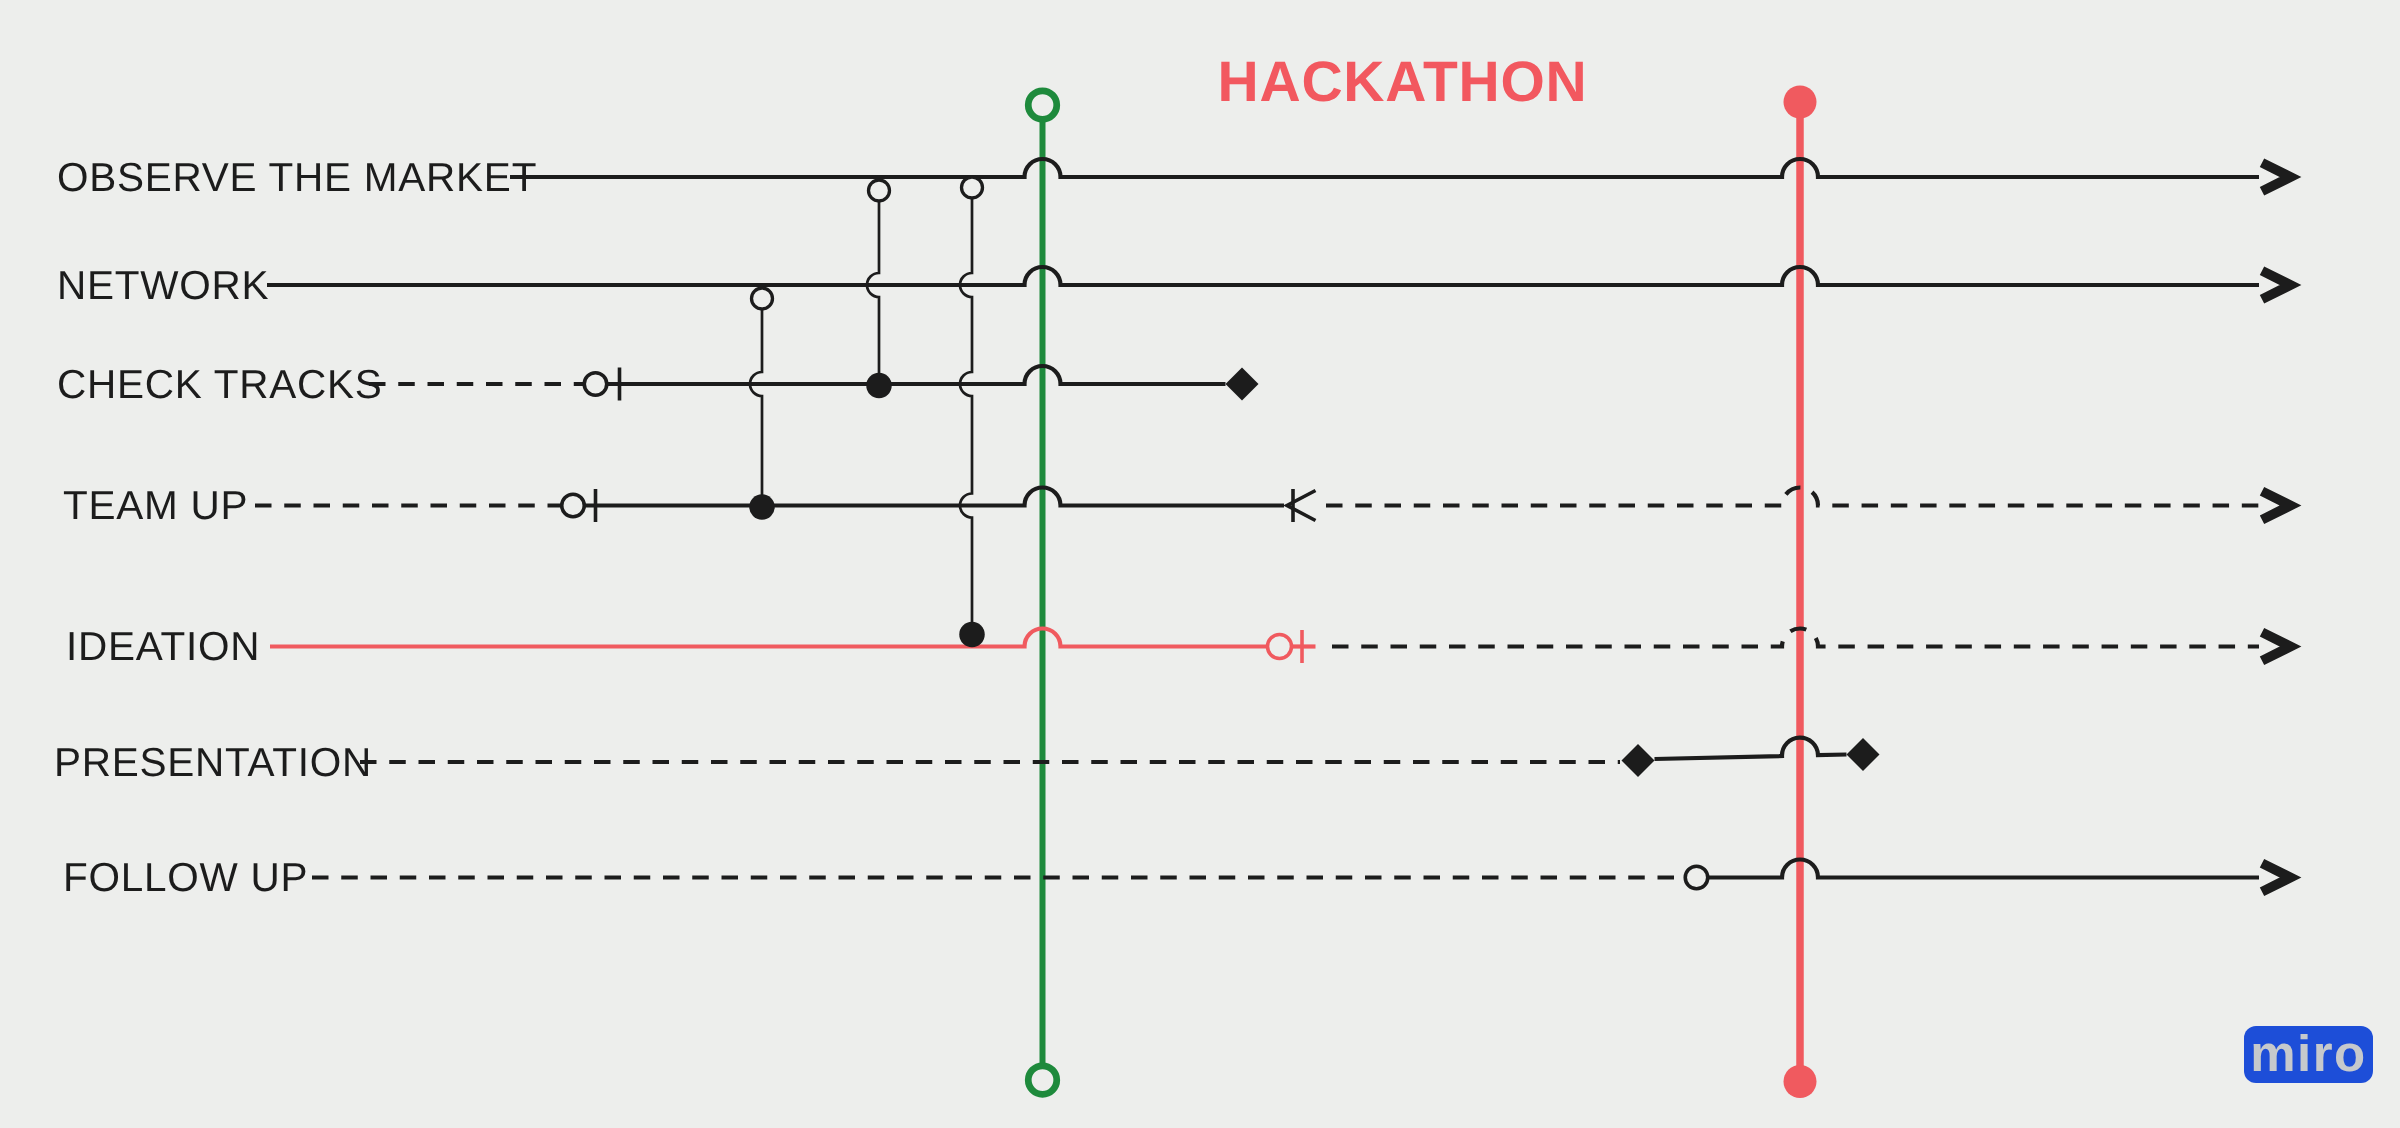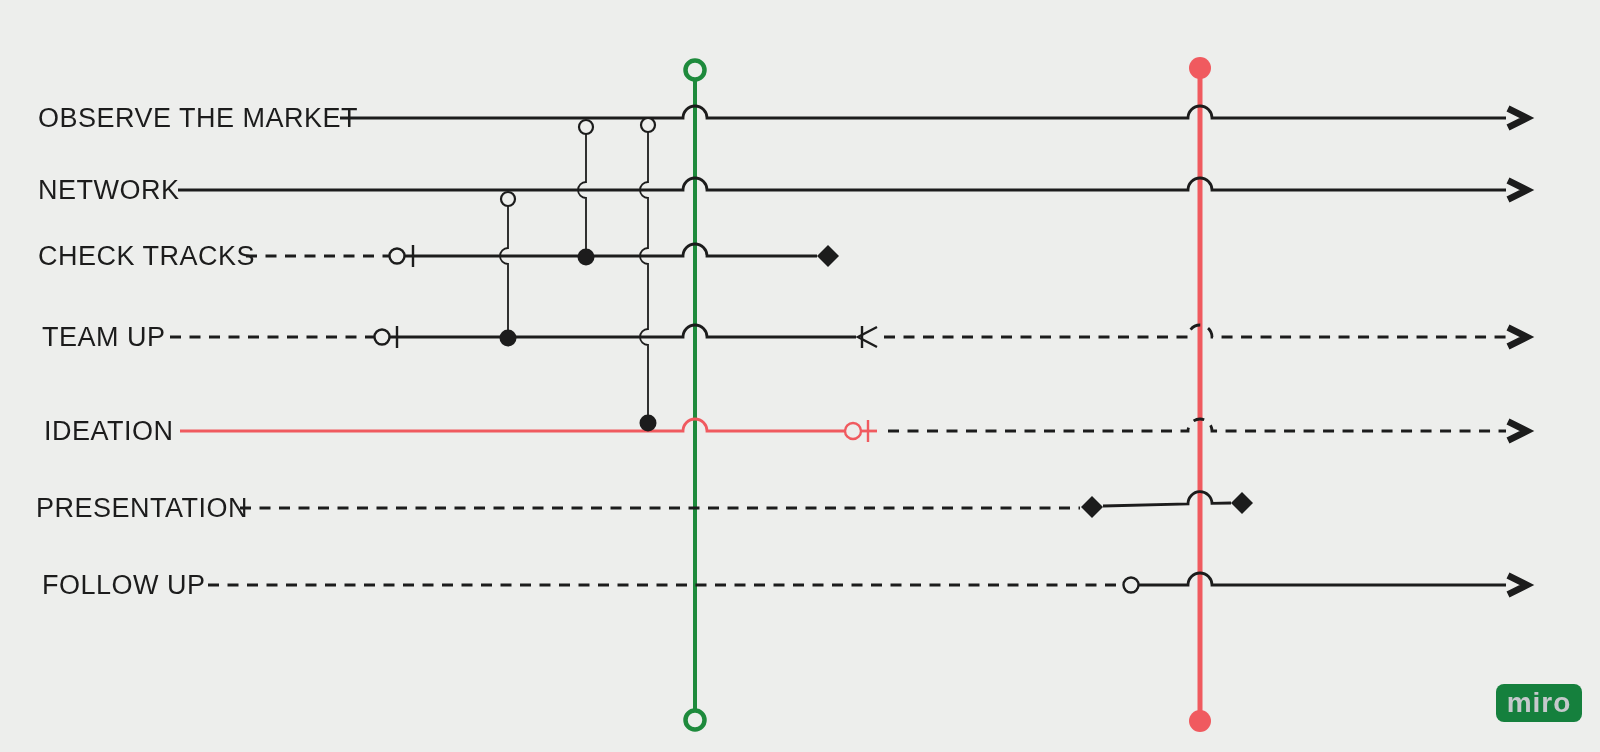--- a/index.html
+++ b/index.html
@@ -16,23 +16,23 @@
     position: absolute;
     left: 775px; top: 34px; width: 320px;
     text-align: center;
     font-size: 38px; font-weight: bold; letter-spacing: 0.5px;
   }
   #watermark {
     position: absolute;
     left: 1496px; top: 684px; width: 86px; height: 38px;
     line-height: 38px; text-align: center;
     border-radius: 8px;
-    background: #15803d;
+    background: #1d4ed8;
     color: #c6c9cc;
-    font-size: 28px; font-weight: bold; letter-spacing: 1px;
+    font-size: 34px; font-weight: bold; letter-spacing: 1px;
   }
 </style>
 </head>
 <body style="background: rgb(237, 238, 236);">
 
 <div id="stage">
   <svg id="diagram" width="1600" height="752" viewBox="0 0 1600 752">
       <g>
         <line x1="695" y1="79.5" x2="695" y2="710.5" stroke="#1E8A3C" stroke-width="4"></line>
         <circle cx="695" cy="70" r="9.5" fill="#EDEEEC" stroke="#1E8A3C" stroke-width="4.5"></circle>
@@ -104,14 +104,15 @@
         <path d="M 586 134 L 586 182 A 8 8 0 0 0 586 198 L 586 257" fill="none" stroke="#1C1C1C" stroke-width="1.8"></path>
         <circle cx="586" cy="127" r="7" fill="#EDEEEC" stroke="#1C1C1C" stroke-width="2.2"></circle>
         <circle cx="586" cy="257" r="8.5" fill="#1C1C1C"></circle>
       </g>
       <g>
         <path d="M 648 132 L 648 182 A 8 8 0 0 0 648 198 L 648 248 A 8 8 0 0 0 648 264 L 648 329 A 8 8 0 0 0 648 345 L 648 423" fill="none" stroke="#1C1C1C" stroke-width="1.8"></path>
         <circle cx="648" cy="125" r="7" fill="#EDEEEC" stroke="#1C1C1C" stroke-width="2.2"></circle>
         <circle cx="648" cy="423" r="8.5" fill="#1C1C1C"></circle>
       </g>
     </svg>
+  <div id="title" style="color: rgb(242, 88, 95);">HACKATHON</div>
   <div id="watermark">miro</div>
 </div>
 
 </body></html>

